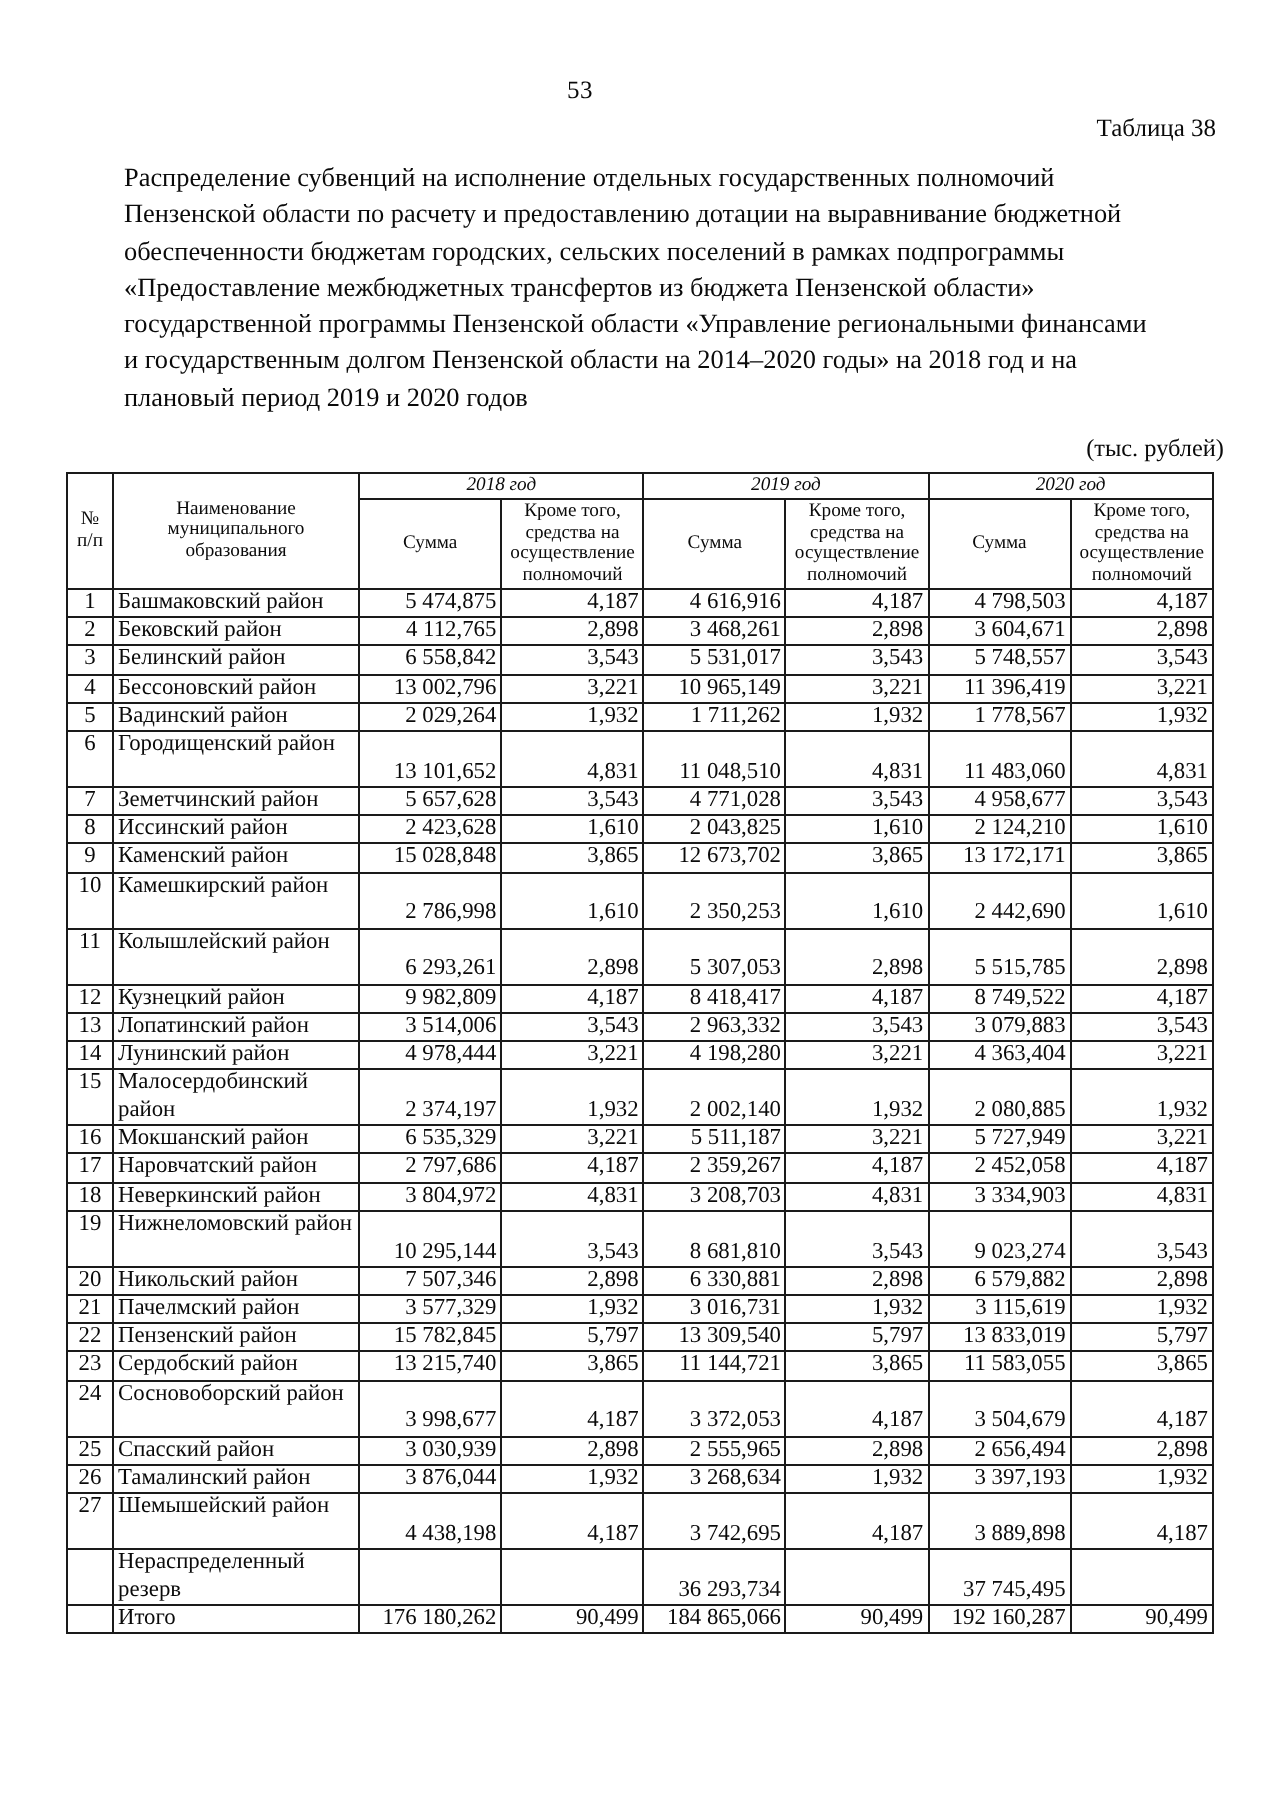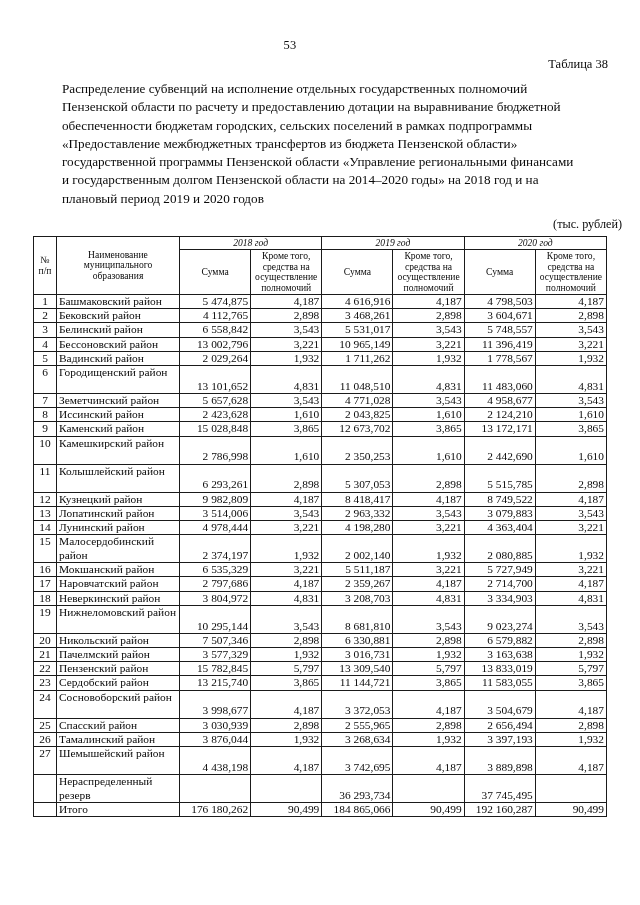--- a/index.html
+++ b/index.html
@@ -42,21 +42,21 @@
     left: 62px;
     width: 516px;
     text-align: left;
     font-size: 13.2px;
     line-height: 18.3px;
     text-indent: 0;
   }
   .units-note {
     position: absolute;
     top: 217px;
-    right: 18px;
+    right: 28px;
     font-size: 12.2px;
   }
 
   table.grid {
     position: absolute;
     left: 33px;
     top: 236px;
     width: 574px;
     border-collapse: collapse;
     table-layout: fixed;
@@ -321,21 +321,21 @@
           <td class="c-sum">5 727,949</td>
           <td class="c-extra">3,221</td>
         </tr>
         <tr class="r-single">
           <td class="c-no">17</td>
           <td class="c-name">Наровчатский район</td>
           <td class="c-sum">2 797,686</td>
           <td class="c-extra">4,187</td>
           <td class="c-sum">2 359,267</td>
           <td class="c-extra">4,187</td>
-          <td class="c-sum">2 714,700</td>
+          <td class="c-sum">2 452,058</td>
           <td class="c-extra">4,187</td>
         </tr>
         <tr class="r-single">
           <td class="c-no">18</td>
           <td class="c-name">Неверкинский район</td>
           <td class="c-sum">3 804,972</td>
           <td class="c-extra">4,831</td>
           <td class="c-sum">3 208,703</td>
           <td class="c-extra">4,831</td>
           <td class="c-sum">3 334,903</td>
@@ -361,21 +361,21 @@
           <td class="c-sum">6 579,882</td>
           <td class="c-extra">2,898</td>
         </tr>
         <tr class="r-single">
           <td class="c-no">21</td>
           <td class="c-name">Пачелмский район</td>
           <td class="c-sum">3 577,329</td>
           <td class="c-extra">1,932</td>
           <td class="c-sum">3 016,731</td>
           <td class="c-extra">1,932</td>
-          <td class="c-sum">3 163,638</td>
+          <td class="c-sum">3 115,619</td>
           <td class="c-extra">1,932</td>
         </tr>
         <tr class="r-single">
           <td class="c-no">22</td>
           <td class="c-name">Пензенский район</td>
           <td class="c-sum">15 782,845</td>
           <td class="c-extra">5,797</td>
           <td class="c-sum">13 309,540</td>
           <td class="c-extra">5,797</td>
           <td class="c-sum">13 833,019</td>

